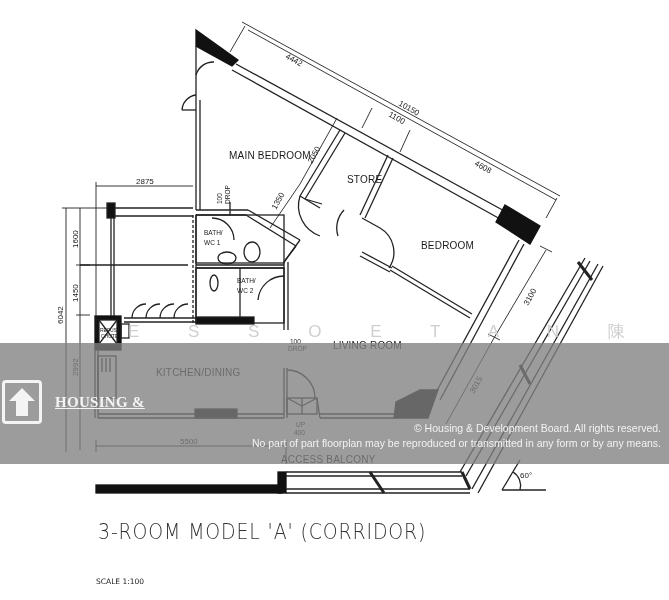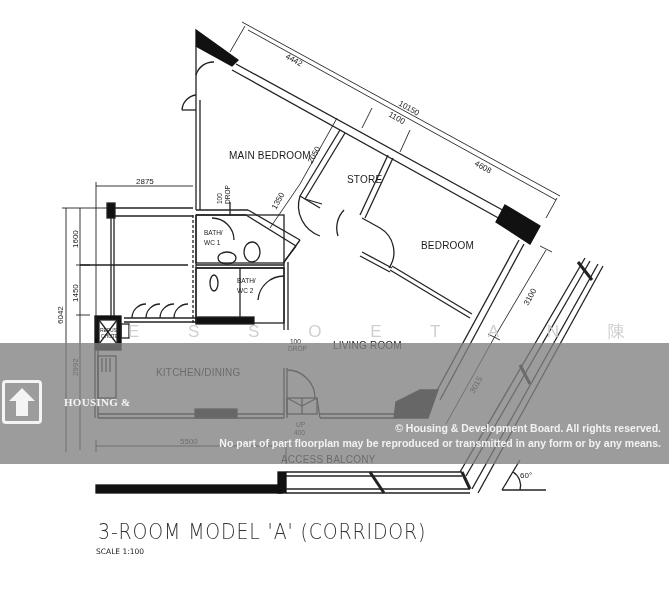--- a/index.html
+++ b/index.html
@@ -8,30 +8,30 @@
   #plan { position: absolute; left: 0; top: 0; width: 669px; height: 600px; }
   .cad { font-family: "Liberation Sans Narrow", "Liberation Sans", sans-serif; fill: #1a1a1a; }
   .lbl { font-size: 10px; letter-spacing: 0.2px; }
   .dim { font-size: 8px; }
   .tiny { font-size: 6.5px; }
   .band { position: absolute; left: 0; top: 343px; width: 669px; height: 121px;
           background: rgba(128,128,128,0.78); pointer-events: none; }
   .logo { position: absolute; left: 2px; top: 380px; display: flex; align-items: center; }
   .logo-box { width: 34px; height: 38px; border: 3px solid #f4f4f4; border-radius: 4px;
               display: flex; align-items: center; justify-content: center; }
-  .logo-text { margin-left: 22px; color: #f4f4f4; font-family: "Liberation Serif", serif;
-               font-weight: bold; font-size: 11px; line-height: 15px; letter-spacing: 0.3px; }
+  .logo-text { margin-left: 13px; color: #f4f4f4; font-family: "Liberation Serif", serif;
+               font-weight: bold; font-size: 15px; line-height: 15px; letter-spacing: 0.3px; text-decoration: underline; }
   .copyright { position: absolute; right: 8px; top: 421px; text-align: right;
-               color: #f2f2f2; font-size: 10.5px; line-height: 15px; font-weight: bold; }
+               color: #f2f2f2; font-size: 10.5px; line-height: 15px; }
   .wm { position: absolute; top: 320px; left: 128px; font-size: 17px; letter-spacing: 22px;
         color: #cfcfcf; font-family: "Liberation Sans", sans-serif; white-space: nowrap; }
   .title { position: absolute; left: 98px; top: 519px; font-size: 22px; color: #333;
            font-family: "DejaVu Sans", sans-serif; font-weight: 300; letter-spacing: 1px;
            transform: scaleX(0.86); transform-origin: left top; }
-  .scale { position: absolute; left: 96px; top: 547px; font-size: 7.5px; color: #222;
+  .scale { position: absolute; left: 96px; top: 577px; font-size: 7.5px; color: #222;
            font-family: "DejaVu Sans", sans-serif; }
 </style>
 </head>
 <body>
 
 <svg id="plan" viewBox="0 0 669 600" xmlns="http://www.w3.org/2000/svg">
   <g stroke="#222" fill="none" stroke-width="1.3">
 
     <polygon points="196,30 238,60 232,66 196,46" fill="#111" stroke="#111"></polygon>
 

